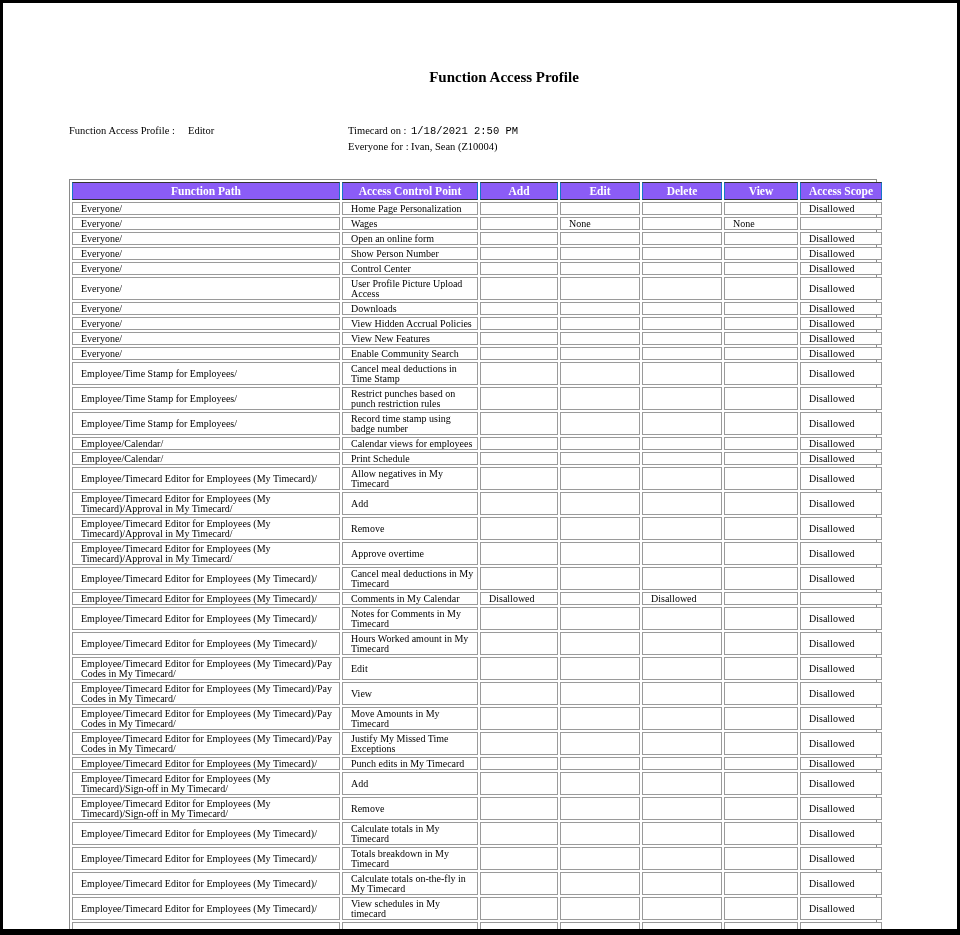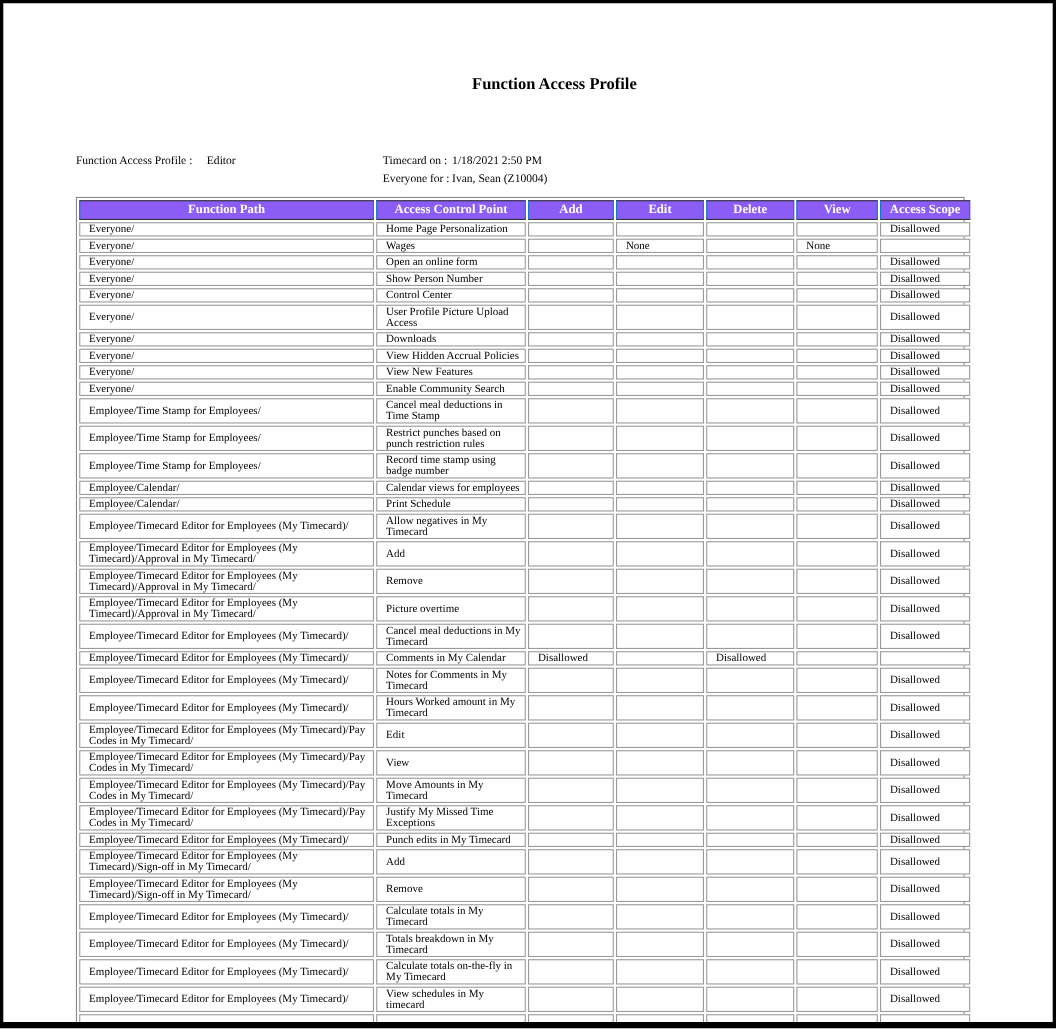--- a/index.html
+++ b/index.html
@@ -19,25 +19,25 @@
     position: absolute;
     top: 66px;
     left: 0;
     width: 100%;
     text-align: center;
     font-size: 15px;
     font-weight: bold;
     margin: 0;
     padding-left: 24px;
   }
-  .meta span { position: absolute; font-size: 10.5px; white-space: nowrap; margin-top: 16px; }
+  .meta span { position: absolute; font-size: 10.5px; white-space: nowrap; }
   .m-prof-label  { top: 122px; left: 66px; }
   .m-prof-value  { top: 122px; left: 185px; }
   .m-exec-label  { top: 122px; left: 345px; }
-  .m-exec-value  { top: 122px; left: 408px; }
+  .m-exec-value  { top: 122px; left: 408px; font-family: Liberation Mono, monospace; }
   .m-print-label { top: 138px; left: 345px; }
   .m-print-value { top: 138px; left: 408px; }
 
   .table-wrap {
     position: absolute;
     top: 176px;
     left: 66px;
     width: 806px;
     border: 1px solid #8a8a8a;
     background: #fff;
@@ -268,21 +268,21 @@
           <td>Employee/Timecard Editor for Employees (My Timecard)/Approval in My Timecard/</td>
           <td>Remove</td>
           <td></td>
           <td></td>
           <td></td>
           <td></td>
           <td>Disallowed</td>
         </tr>
           <tr>
           <td>Employee/Timecard Editor for Employees (My Timecard)/Approval in My Timecard/</td>
-          <td>Picture overtime</td>
+          <td>Approve overtime</td>
           <td></td>
           <td></td>
           <td></td>
           <td></td>
           <td>Disallowed</td>
         </tr>
           <tr>
           <td>Employee/Timecard Editor for Employees (My Timecard)/</td>
           <td>Cancel meal deductions in My Timecard</td>
           <td></td>

